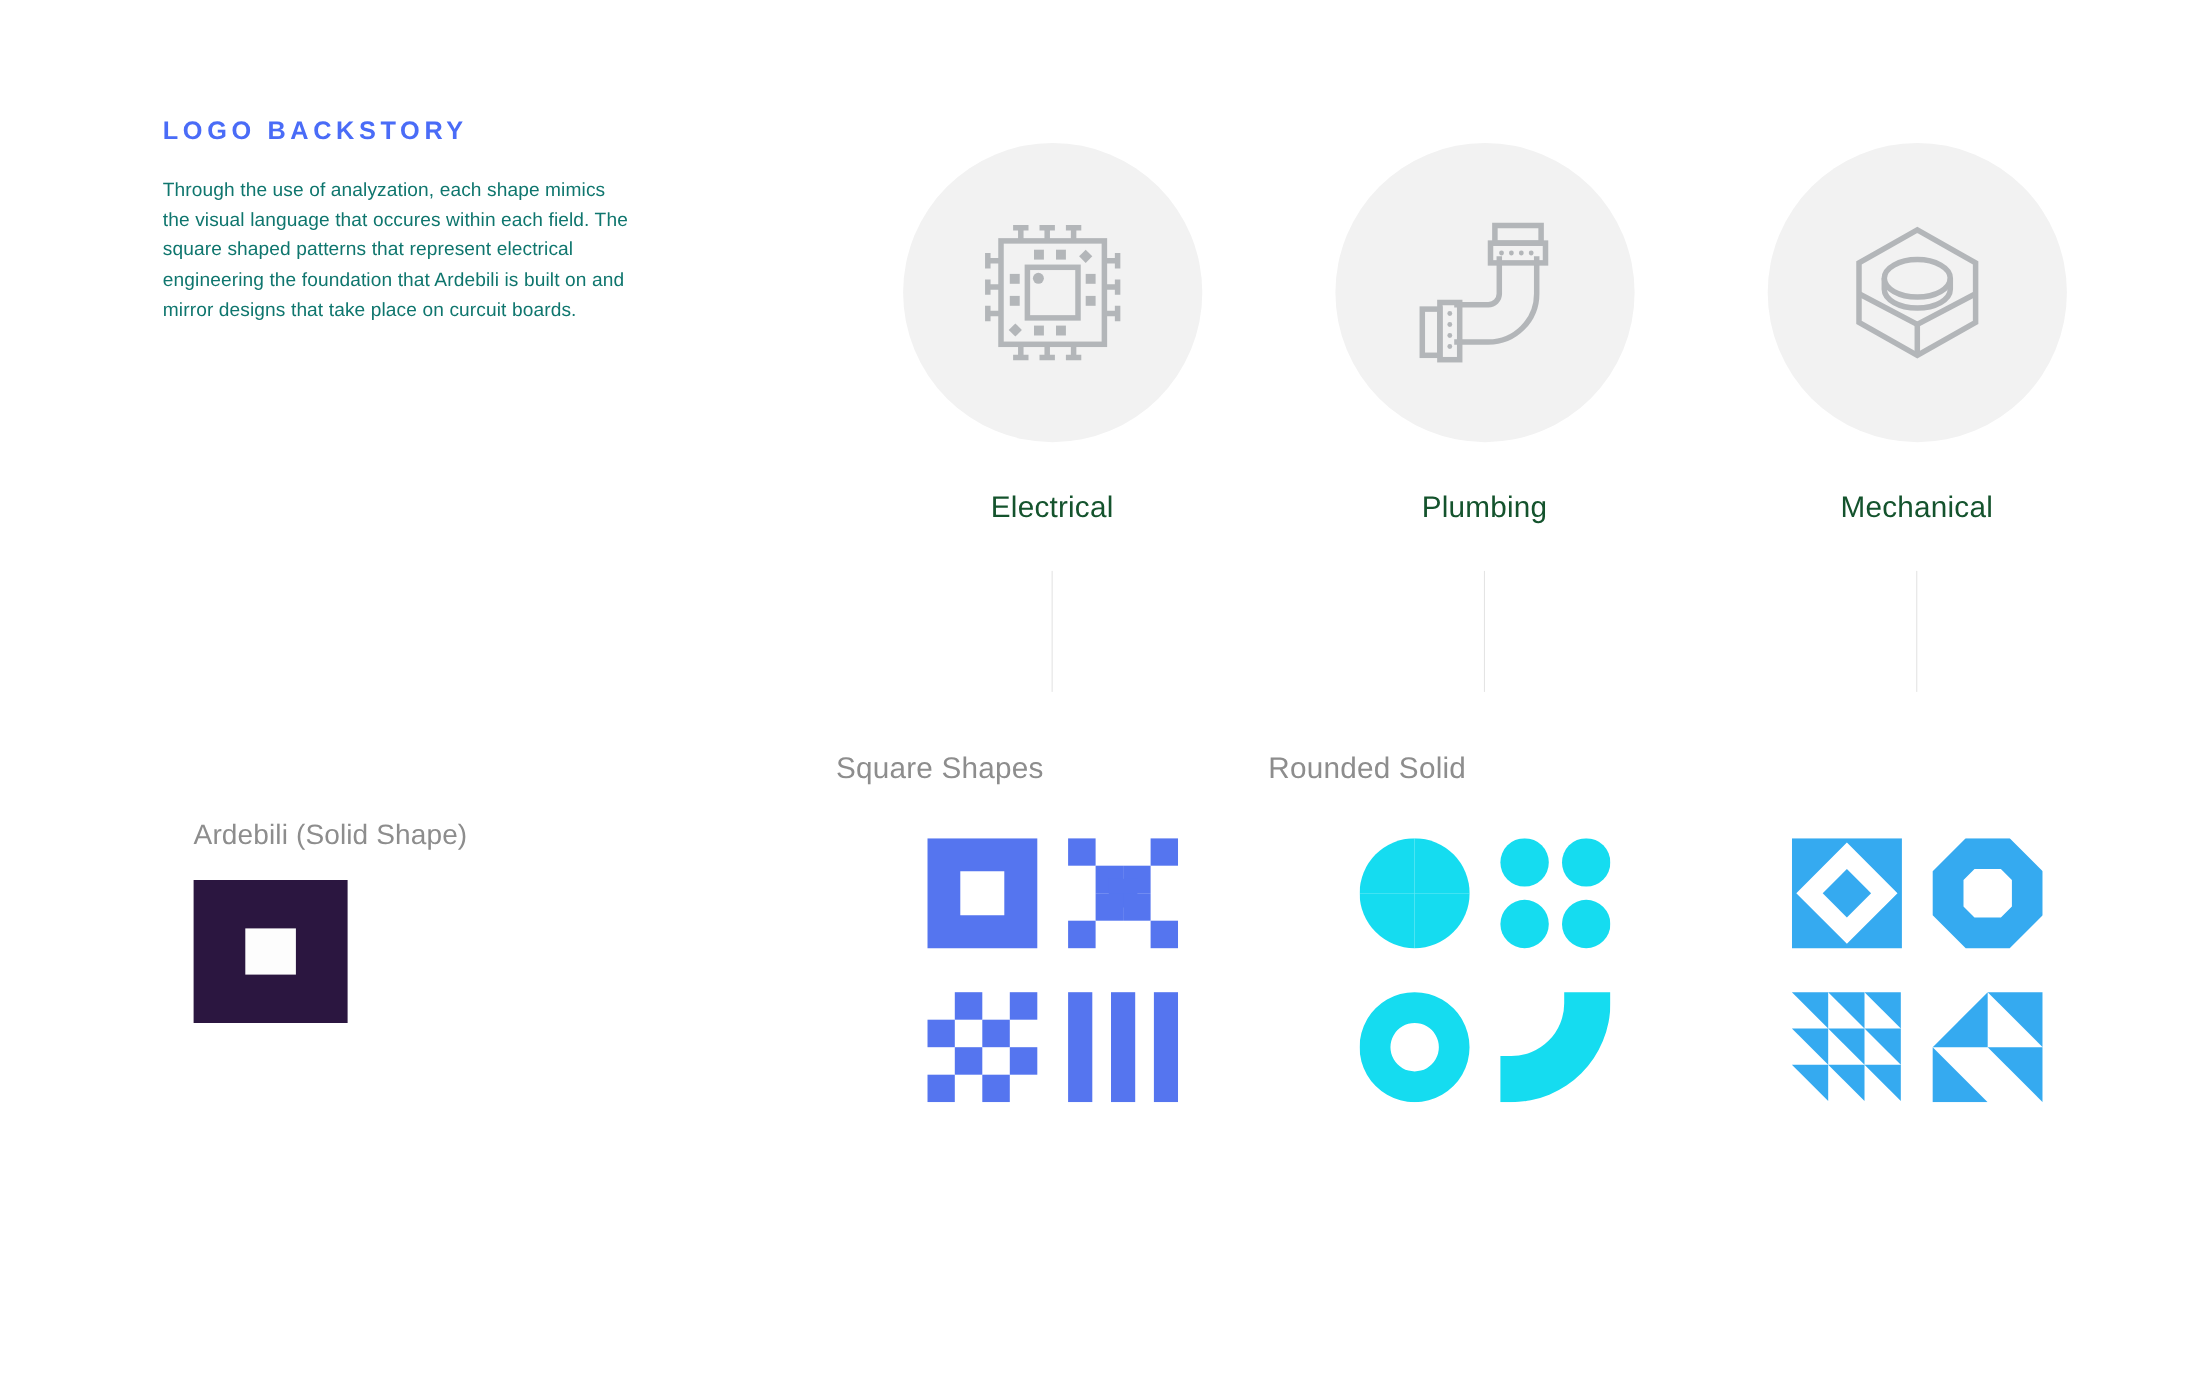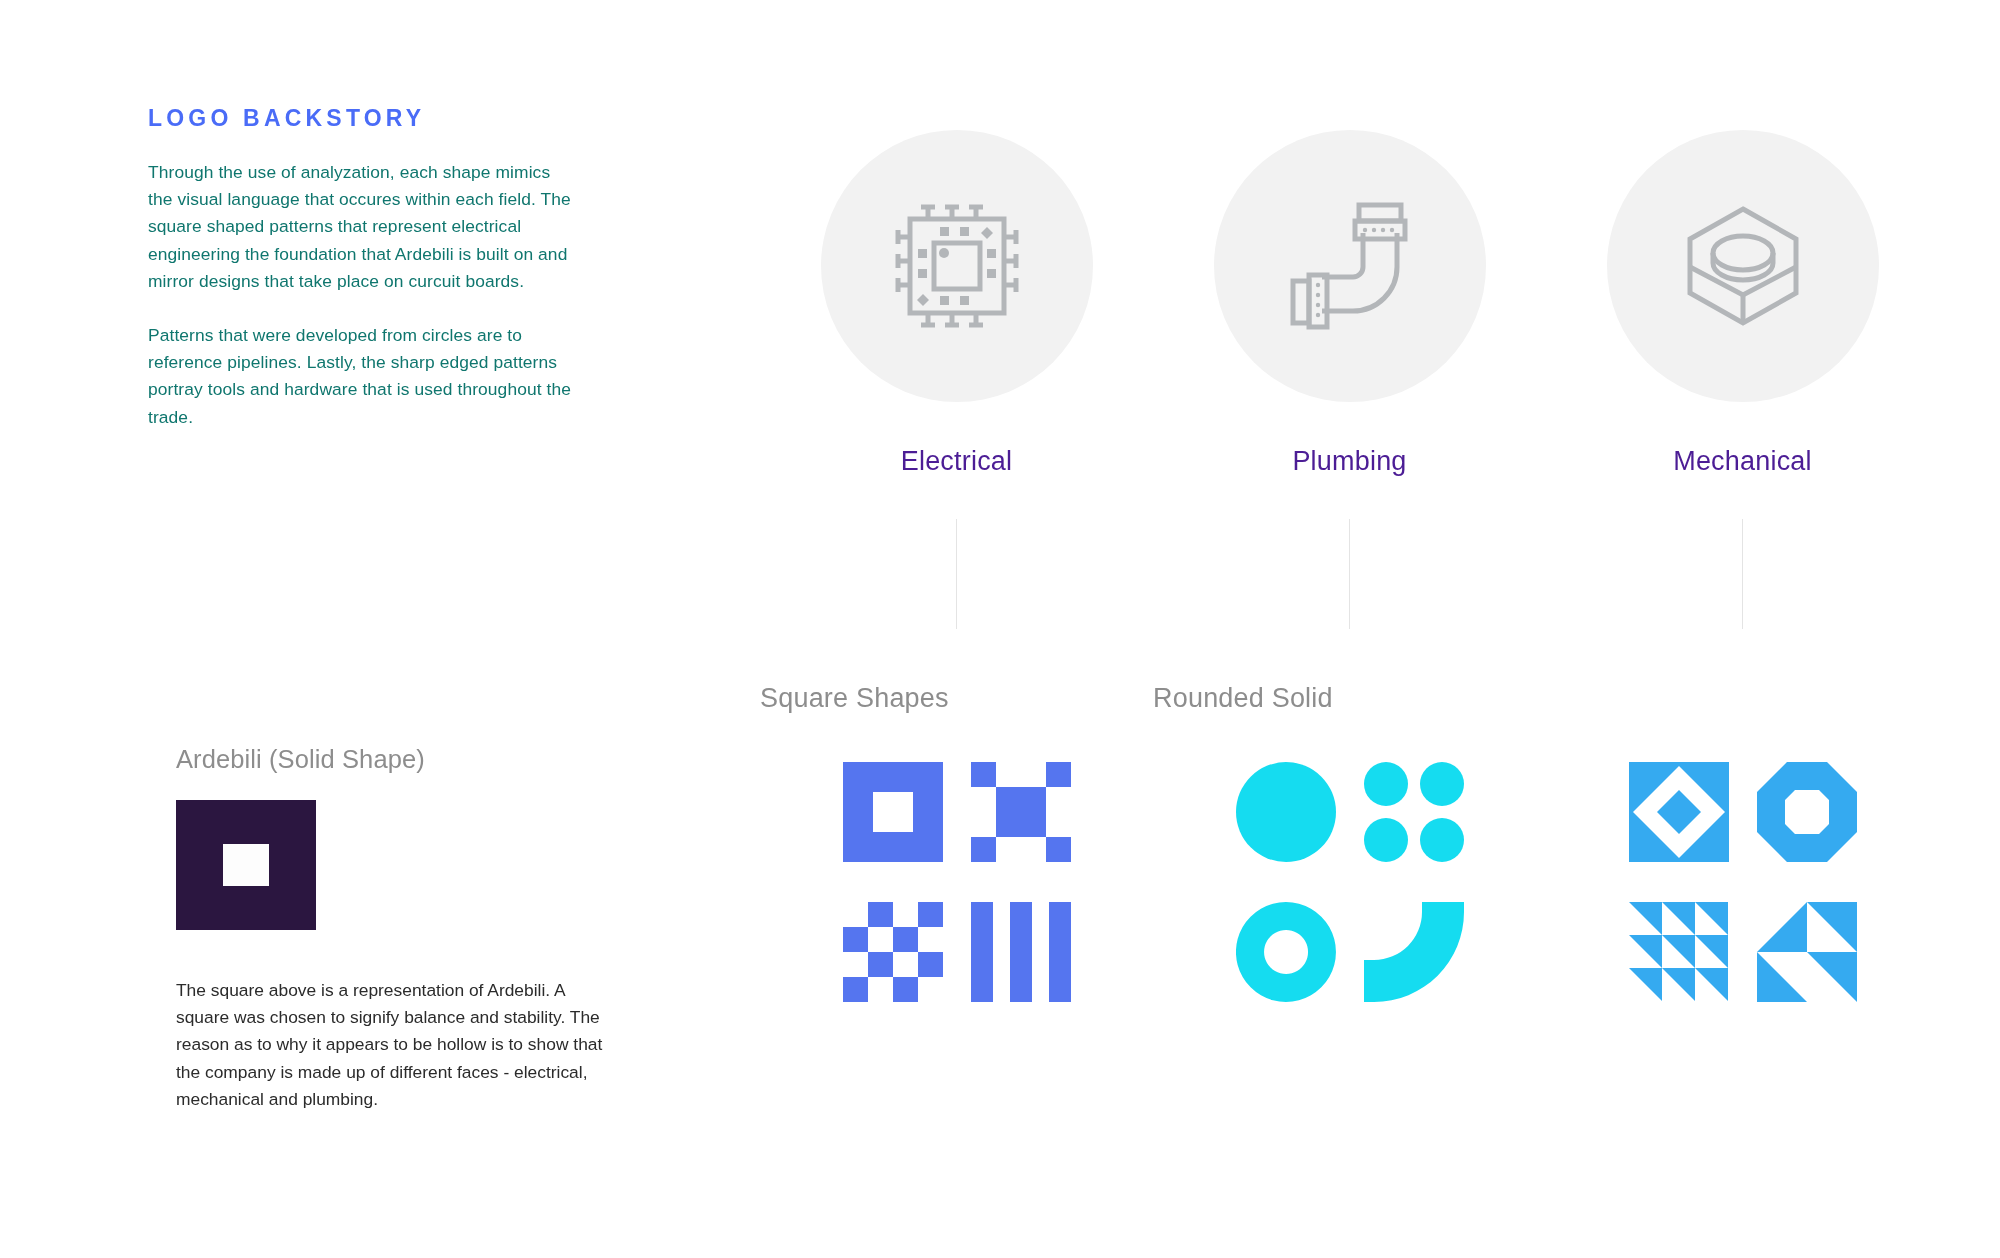--- a/index.html
+++ b/index.html
@@ -61,21 +61,21 @@
 
   .disc {
     width: 272px; height: 272px; border-radius: 50%;
     background: #f2f2f2;
     display: flex; align-items: center; justify-content: center;
   }
   .disc svg { display:block; }
 
   .cat-label {
     margin-top: 44px;
-    color: #4c1d95;
+    color: #14532d;
     font-size: 27px;
     font-weight: 400;
     letter-spacing: .2px;
     text-align: left;
   }
 
   .connectors { display: flex; margin-top: 42px; }
   .connectors > .cell { width: 393px; display: flex; justify-content: center; }
   .vline { width: 1px; height: 110px; background: #e4e4e4; }
 
@@ -98,29 +98,27 @@
   .ico-fill { fill: #b3b6b9; }
 </style>
 </head>
 <body>
 
 <div class="page">
 
   <div class="left-col">
     <div class="section-title">LOGO BACKSTORY</div>
     <p class="body-par">Through the use of analyzation, each shape mimics the visual language that occures within each field. The square shaped patterns that represent electrical engineering the foundation that Ardebili is built on and mirror designs that take place on curcuit boards.</p>
-    <p class="body-par">Patterns that were developed from circles are to reference pipelines. Lastly, the sharp edged patterns portray tools and hardware that is used throughout the trade.</p>
   </div>
 
   <div class="solid-block">
     <div class="solid-label">Ardebili (Solid Shape)</div>
     <div class="solid-swatch">
       <div class="hole"></div>
     </div>
-    <p class="solid-caption">The square above is a representation of Ardebili. A square was chosen to signify balance and stability. The reason as to why it appears to be hollow is to show that the company is made up of different faces - electrical, mechanical and plumbing.</p>
   </div>
 
   <div class="grid-area">
 
     <div class="trio">
 
       <div class="cell">
         <div class="disc">
           <svg width="150" height="150" viewBox="0 0 150 150">
             <rect class="ico" x="28" y="28" width="94" height="94"></rect>

